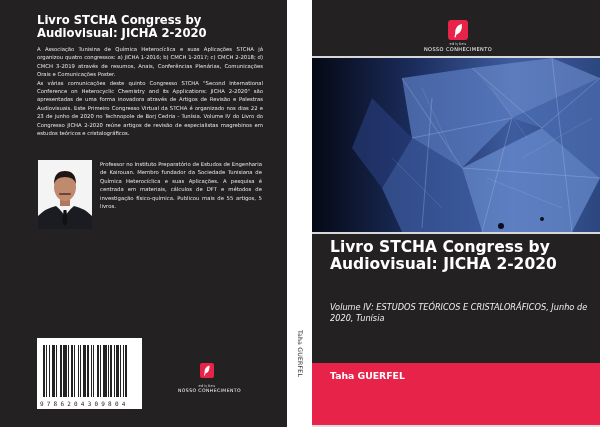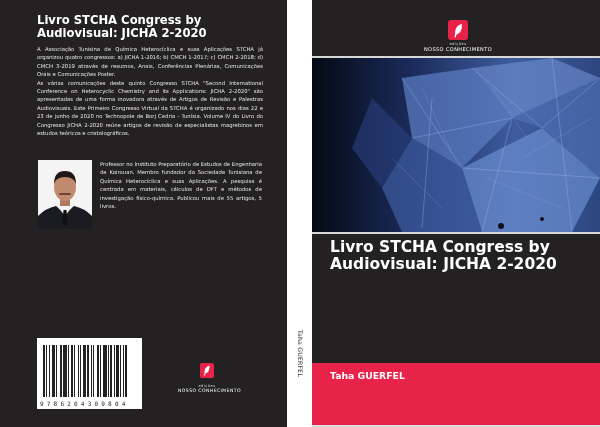--- a/index.html
+++ b/index.html
@@ -192,18 +192,19 @@
           <line x1="80" y1="100" x2="130" y2="150"></line>
         <line x1="210" y1="100" x2="280" y2="60"></line>
       </g>
       <circle cx="189" cy="168" r="3" fill="#0a0f1c"></circle>
         <circle cx="230" cy="161" r="2" fill="#0a0f1c"></circle>
     </svg>
   </div>
   <div class="image-divider"></div>
 
   <div class="front-title">Livro STCHA Congress by Audiovisual: JICHA 2-2020</div>
+  <div class="front-subtitle">Volume IV: ESTUDOS TEÓRICOS E CRISTALORÁFICOS, Junho de 2020, Tunísia</div>
 
   <div class="author-band">
     <div class="front-author">Taha GUERFEL</div>
   </div>
   <div class="bottom-edge"></div>
 </div>
 
 </body></html>

